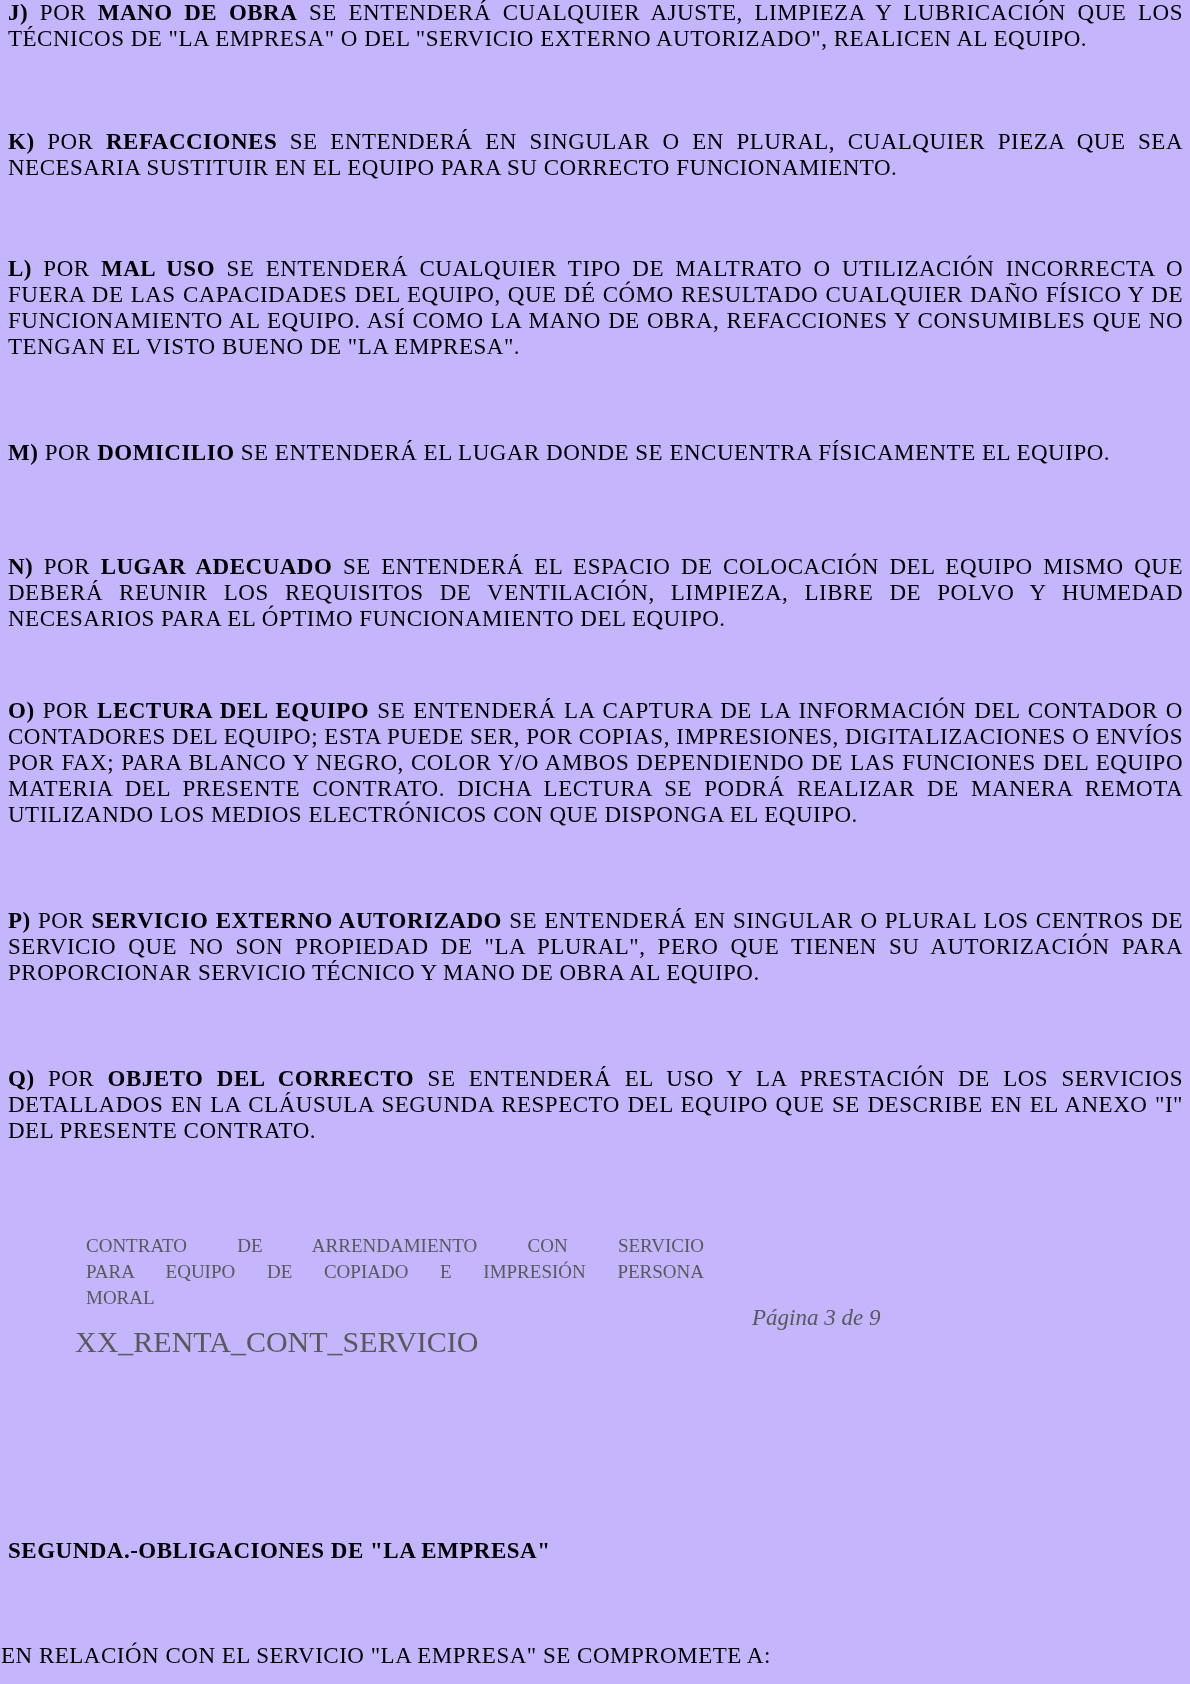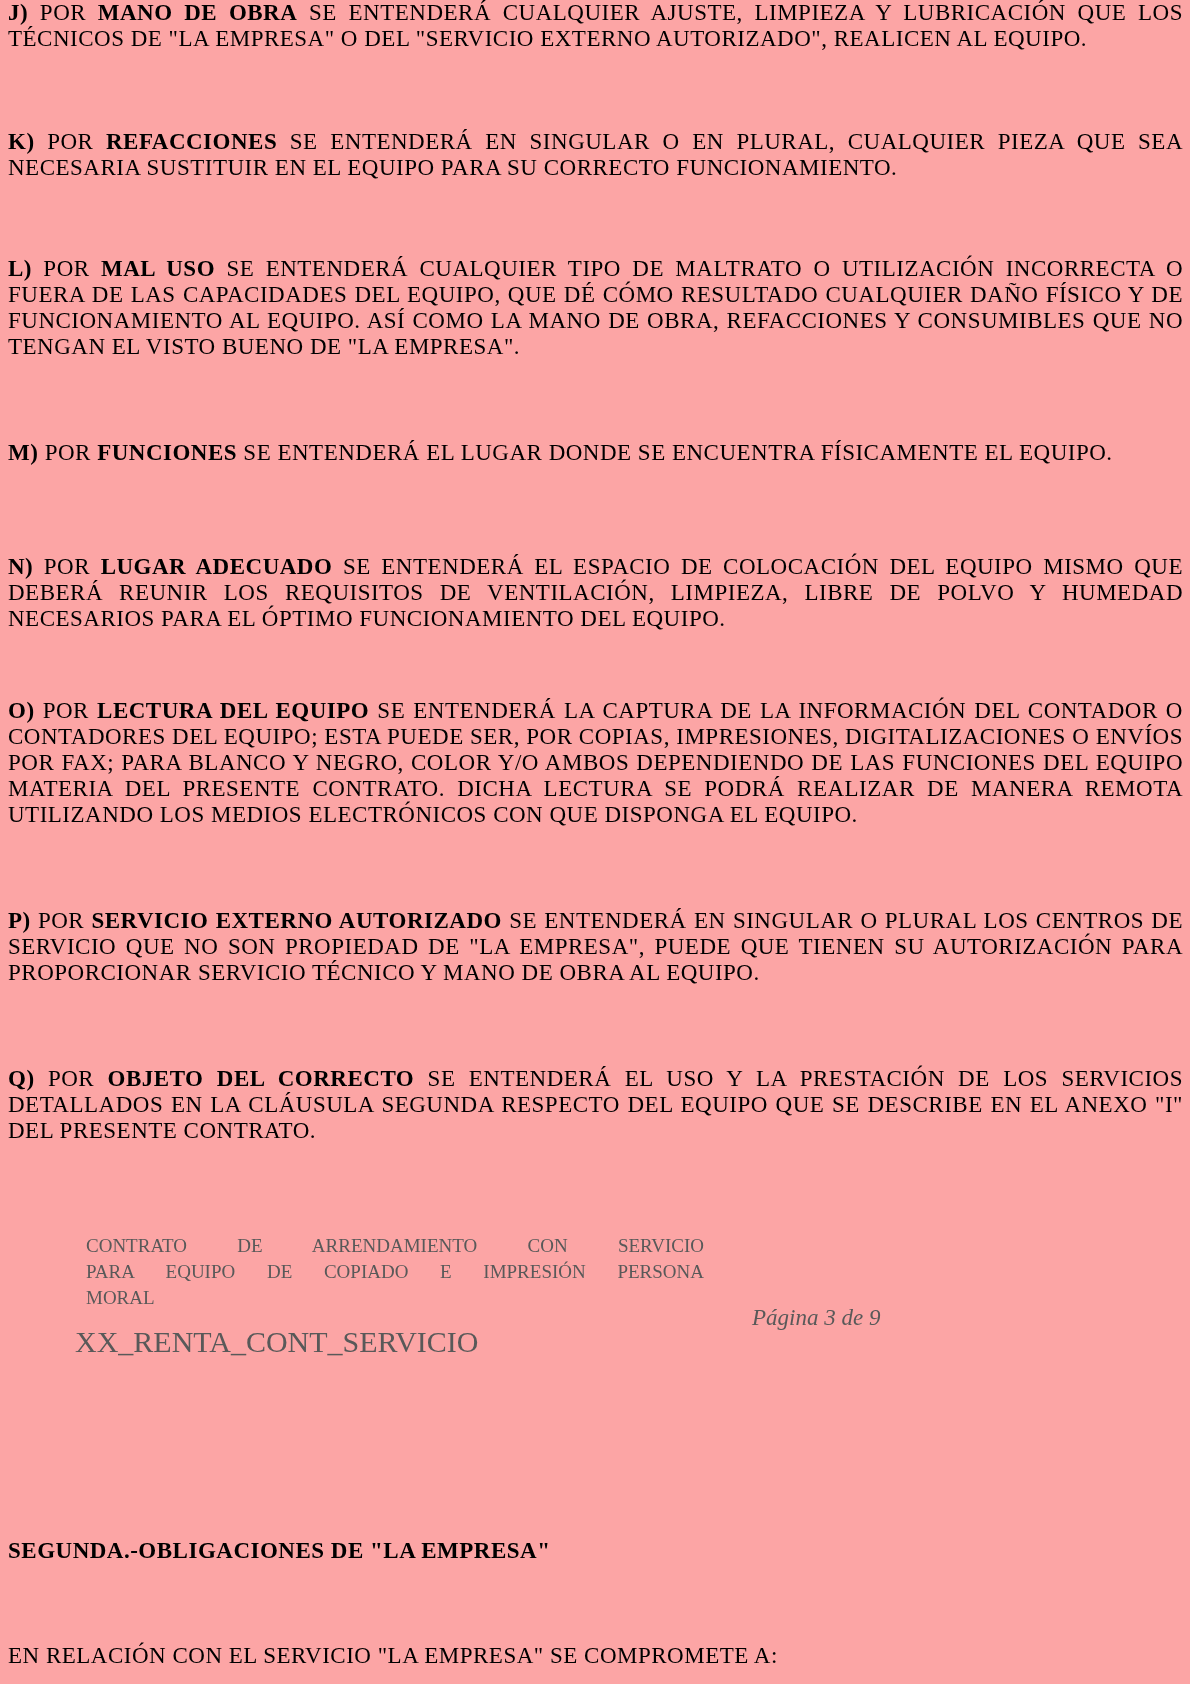--- a/index.html
+++ b/index.html
@@ -4,21 +4,21 @@
 <style>
   html, body {
     margin: 0;
     padding: 0;
     background: #ffffff;
   }
   .page {
     position: relative;
     width: 1190px;
     height: 1684px;
-    background: #fca5a5;
+    background: #c4b5fd;
     font-family: "Liberation Serif", "DejaVu Serif", serif;
     color: #000000;
     overflow: hidden;
   }
   .def {
     position: absolute;
     left: 8px;
     width: 1175px;
     margin: 0;
     font-size: 23px;
@@ -73,47 +73,47 @@
     top: 1538px;
     margin: 0;
     font-size: 23px;
     line-height: 26px;
     letter-spacing: 0.5px;
     font-weight: bold;
     color: #000000;
   }
   .intro-line {
     position: absolute;
-    left: 8px;
+    left: 1px;
     top: 1643px;
     margin: 0;
     font-size: 23px;
     line-height: 26px;
     letter-spacing: 0.5px;
     color: #000000;
   }
 </style>
 </head>
 <body>
 
 <div class="page">
 
   <p class="def def-j"><b>J)</b><span> POR </span><b>MANO DE OBRA</b><span> SE ENTENDERÁ CUALQUIER AJUSTE, LIMPIEZA Y LUBRICACIÓN QUE LOS TÉCNICOS DE "LA EMPRESA" O DEL "SERVICIO EXTERNO AUTORIZADO", REALICEN AL EQUIPO.</span></p>
 
   <p class="def def-k"><b>K)</b><span> POR </span><b>REFACCIONES</b><span> SE ENTENDERÁ EN SINGULAR O EN PLURAL, CUALQUIER PIEZA QUE SEA NECESARIA SUSTITUIR EN EL EQUIPO PARA SU CORRECTO FUNCIONAMIENTO.</span></p>
 
   <p class="def def-l"><b>L)</b><span> POR </span><b>MAL USO</b><span> SE ENTENDERÁ CUALQUIER TIPO DE MALTRATO O UTILIZACIÓN INCORRECTA O FUERA DE LAS CAPACIDADES DEL EQUIPO, QUE DÉ CÓMO RESULTADO CUALQUIER DAÑO FÍSICO Y DE FUNCIONAMIENTO AL EQUIPO. ASÍ COMO LA MANO DE OBRA, REFACCIONES Y CONSUMIBLES QUE NO TENGAN EL VISTO BUENO DE "LA EMPRESA".</span></p>
 
-  <p class="def def-m"><b>M)</b><span> POR </span><b>FUNCIONES</b><span> SE ENTENDERÁ EL LUGAR DONDE SE ENCUENTRA FÍSICAMENTE EL EQUIPO.</span></p>
+  <p class="def def-m"><b>M)</b><span> POR </span><b>DOMICILIO</b><span> SE ENTENDERÁ EL LUGAR DONDE SE ENCUENTRA FÍSICAMENTE EL EQUIPO.</span></p>
 
   <p class="def def-n"><b>N)</b><span> POR </span><b>LUGAR ADECUADO</b><span> SE ENTENDERÁ EL ESPACIO DE COLOCACIÓN DEL EQUIPO MISMO QUE DEBERÁ REUNIR LOS REQUISITOS DE VENTILACIÓN, LIMPIEZA, LIBRE DE POLVO Y HUMEDAD NECESARIOS PARA EL ÓPTIMO FUNCIONAMIENTO DEL EQUIPO.</span></p>
 
   <p class="def def-o"><b>O)</b><span> POR </span><b>LECTURA DEL EQUIPO</b><span> SE ENTENDERÁ LA CAPTURA DE LA INFORMACIÓN DEL CONTADOR O CONTADORES DEL EQUIPO; ESTA PUEDE SER, POR COPIAS, IMPRESIONES, DIGITALIZACIONES O ENVÍOS POR FAX; PARA BLANCO Y NEGRO, COLOR Y/O AMBOS DEPENDIENDO DE LAS FUNCIONES DEL EQUIPO MATERIA DEL PRESENTE CONTRATO. DICHA LECTURA SE PODRÁ REALIZAR DE MANERA REMOTA UTILIZANDO LOS MEDIOS ELECTRÓNICOS CON QUE DISPONGA EL EQUIPO.</span></p>
 
-  <p class="def def-p"><b>P)</b><span> POR </span><b>SERVICIO EXTERNO AUTORIZADO</b><span> SE ENTENDERÁ EN SINGULAR O PLURAL LOS CENTROS DE SERVICIO QUE NO SON PROPIEDAD DE "LA EMPRESA", PUEDE QUE TIENEN SU AUTORIZACIÓN PARA PROPORCIONAR SERVICIO TÉCNICO Y MANO DE OBRA AL EQUIPO.</span></p>
+  <p class="def def-p"><b>P)</b><span> POR </span><b>SERVICIO EXTERNO AUTORIZADO</b><span> SE ENTENDERÁ EN SINGULAR O PLURAL LOS CENTROS DE SERVICIO QUE NO SON PROPIEDAD DE "LA PLURAL", PERO QUE TIENEN SU AUTORIZACIÓN PARA PROPORCIONAR SERVICIO TÉCNICO Y MANO DE OBRA AL EQUIPO.</span></p>
 
   <p class="def def-q"><b>Q)</b><span> POR </span><b>OBJETO DEL CORRECTO</b><span> SE ENTENDERÁ EL USO Y LA PRESTACIÓN DE LOS SERVICIOS DETALLADOS EN LA CLÁUSULA SEGUNDA RESPECTO DEL EQUIPO QUE SE DESCRIBE EN EL ANEXO "I" DEL PRESENTE CONTRATO.</span></p>
 
   <div class="footer-title">
     <div class="stretch">CONTRATO DE ARRENDAMIENTO CON SERVICIO</div>
     <div class="stretch">PARA EQUIPO DE COPIADO E IMPRESIÓN PERSONA</div>
     <div>MORAL</div>
   </div>
 
   <div class="page-number">Página 3 de 9</div>

